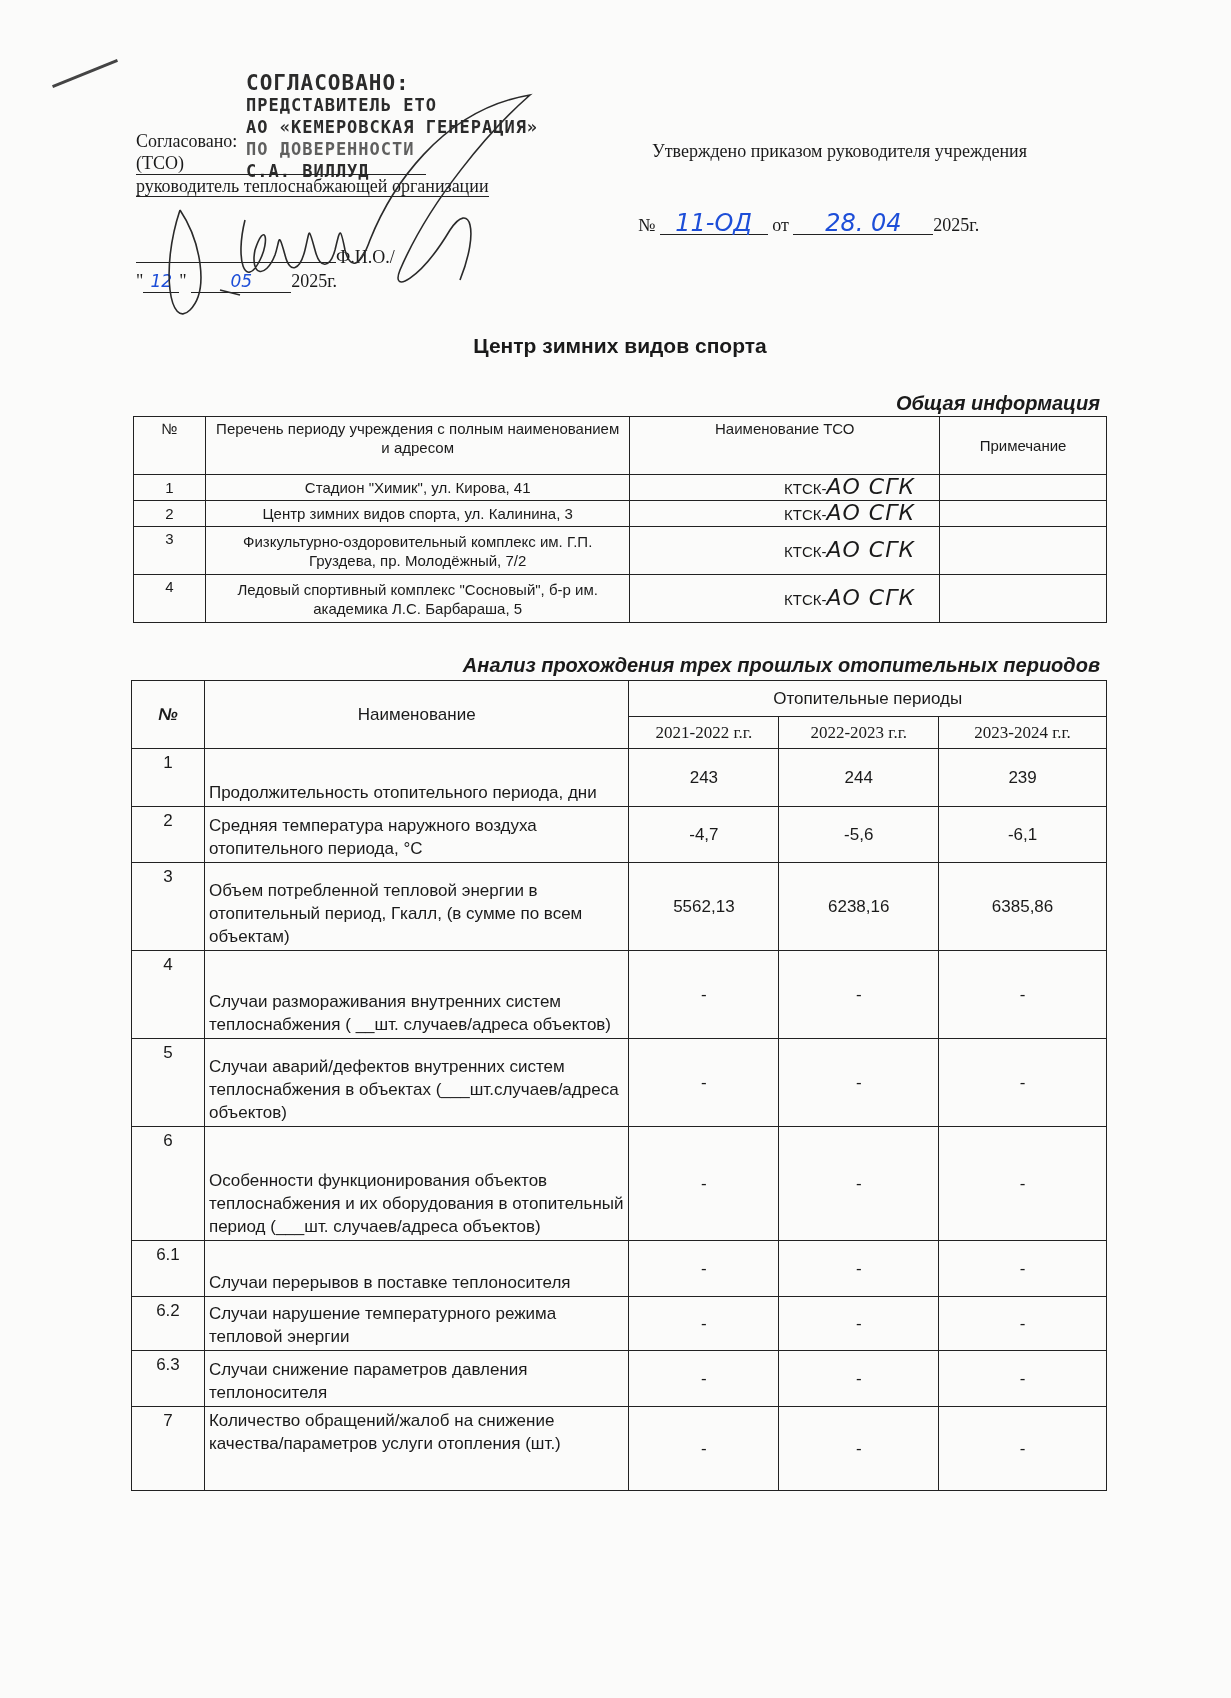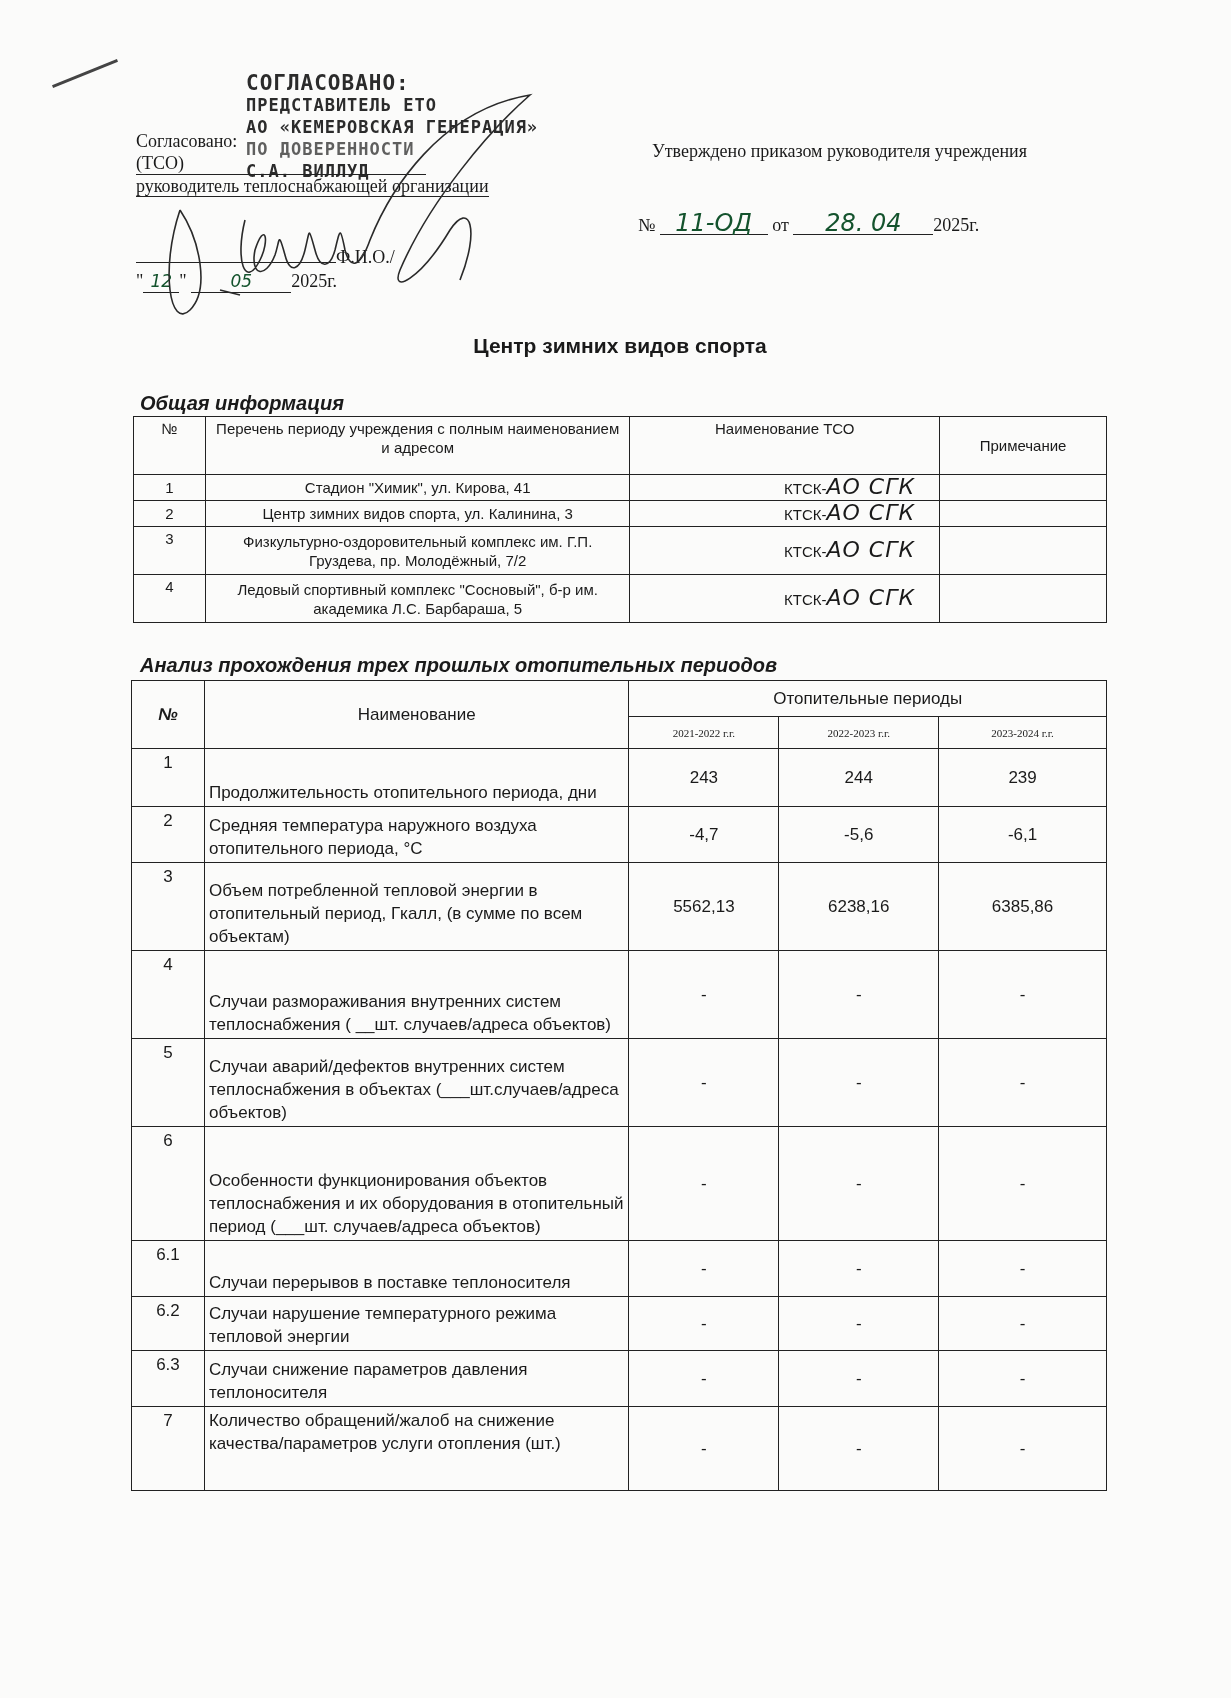--- a/index.html
+++ b/index.html
@@ -15,46 +15,46 @@
   .stamp {
     font-family: "DejaVu Sans Mono", "Liberation Mono", monospace;
     font-weight: bold; color: #2b2b2b; letter-spacing: 1px; line-height: 22px;
     font-size: 17px;
   }
   .stamp .big { font-size: 21px; }
   .txt18 { font-size: 18px; line-height: 22px; }
   .underline { border-bottom: 1.3px solid #222; }
   .hand {
     font-family: "DejaVu Sans", sans-serif; font-style: italic;
-    color: #14532d; font-size: 24px;
+    color: #1d4ed8; font-size: 24px;
   }
   .title {
     font-family: "Liberation Sans", "DejaVu Sans", sans-serif;
     font-weight: bold; text-align: center; font-size: 21px; line-height: 27px;
   }
   .section-title {
     font-family: "Liberation Sans", "DejaVu Sans", sans-serif;
-    font-style: italic; font-weight: bold; text-align: left; font-size: 20px;
+    font-style: italic; font-weight: bold; text-align: right; font-size: 20px;
   }
   table { border-collapse: collapse; position: absolute; }
   td, th {
     border: 1.2px solid #222; font-weight: normal; padding: 2px 4px;
   }
   .t1 { font-family: "Liberation Sans", "DejaVu Sans", sans-serif; font-size: 15px; }
   .t1 th { text-align: center; vertical-align: top; line-height: 19px; }
   .t1 td { text-align: center; line-height: 19px; }
   .t1 td.tso { text-align: right; padding-right: 24px; }
   .tso .handtso { font-family: "DejaVu Sans", sans-serif; font-style: italic; font-size: 22px; letter-spacing: 1px; }
   .t2 { font-family: "Liberation Sans", "DejaVu Sans", sans-serif; font-size: 17px; }
   .t2 th { text-align: center; vertical-align: middle; }
   .t2 td { line-height: 23px; }
   .t2 td.num { text-align: center; vertical-align: top; }
   .t2 td.name { text-align: left; vertical-align: bottom; }
   .t2 td.val { text-align: center; vertical-align: middle; }
-  .t2 .period { font-family: "Liberation Serif", serif; font-size: 11px; }
+  .t2 .period { font-family: "Liberation Serif", serif; font-size: 17px; }
   .sig svg { overflow: visible; }
 </style>
 </head>
 <body>
 
 <div class="abs" style="left:50px;top:72px;width:70px;height:3px;background:#444;transform:rotate(-22deg);"></div>
 
 <div class="abs stamp" style="left:246px;top:72px;">
   <div class="big">СОГЛАСОВАНО:</div>
   <div>ПРЕДСТАВИТЕЛЬ ЕТО</div>

